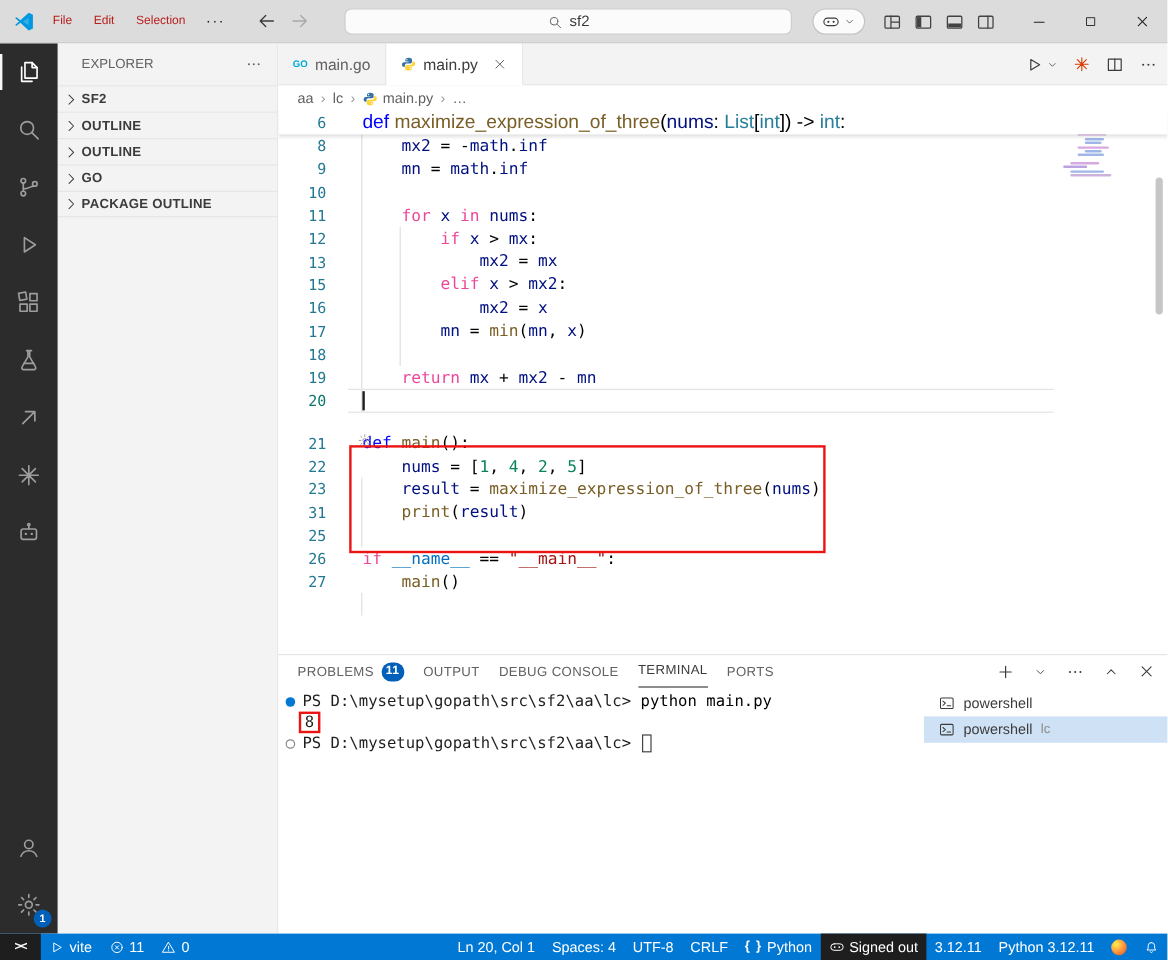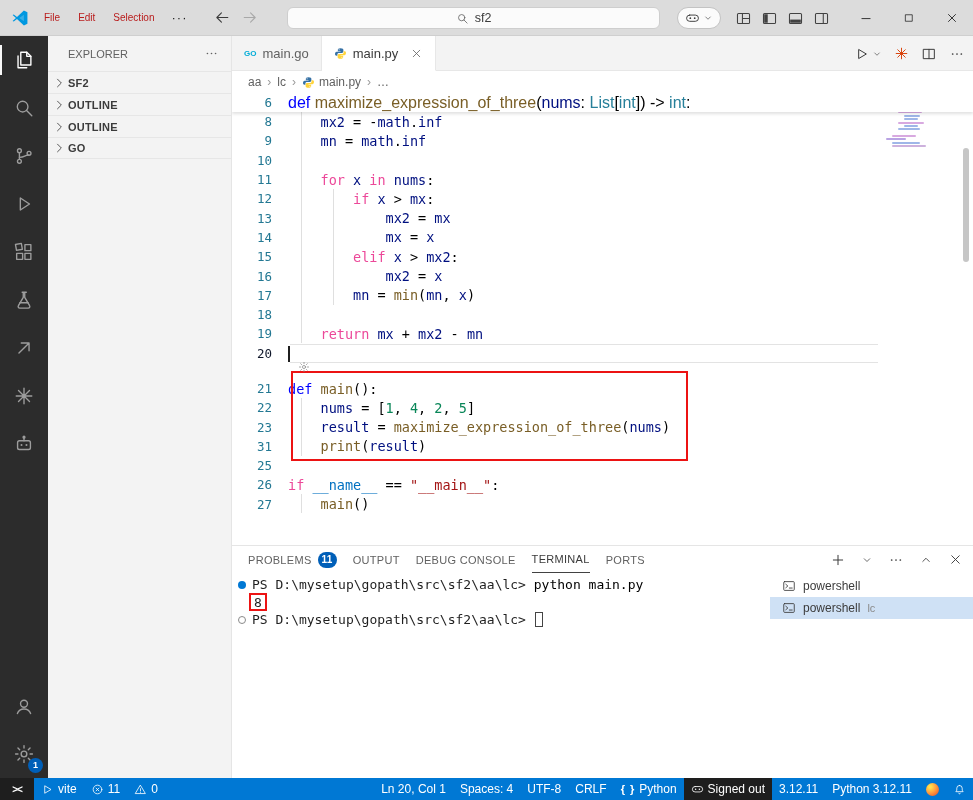--- a/index.html
+++ b/index.html
@@ -65,22 +65,22 @@
   .bc-item{display:flex;align-items:center;gap:4px}
 
   .code-wrap{position:absolute;left:0;right:0;top:57px;bottom:0;background:#fff;overflow:hidden}
   .sticky{position:absolute;left:0;right:0;top:0;height:19px;background:#fff;display:flex;
     align-items:center;box-shadow:0 2px 3px rgba(0,0,0,.12);z-index:6}
   .lines{position:absolute;left:0;right:0;top:19px;z-index:1}
   .code-line{display:flex;align-items:center;height:19.3px;position:relative;
     font-family:"DejaVu Sans Mono",monospace;font-size:13.5px;color:#000}
   .ln{width:40px;flex:none;text-align:right;color:#237893;font-size:12.5px;
     font-family:"DejaVu Sans Mono",monospace}
-  .ln.active{color:#0f172a}
-  .codetxt{white-space:pre;margin-left:16px}
+  .ln.active{color:#0f766e}
+  .codetxt{white-space:pre;margin-left:30px}
   .line-gap{height:16px}
   .cur-hl{position:absolute;left:58px;right:95px;top:0;bottom:0;border-top:1px solid #e3e3e3;
     border-bottom:1px solid #e3e3e3;pointer-events:none}
   .cursor{display:inline-block;width:1.5px;height:16px;background:#1f1f1f;vertical-align:middle}
   .tok-k{color:#ec4899}.tok-b{color:#0000FF}.tok-f{color:#795E26}.tok-v{color:#001080}
   .tok-n{color:#098658}.tok-s{color:#A31515}.tok-t{color:#267F99}.tok-c{color:#0070C1}
   .tok-cmd{color:#000000}
   .iguide{position:absolute;width:1px;background:#dfdfdf;z-index:0}
   .anno-code{position:absolute;left:59px;top:278px;width:397px;height:90px;border:2.6px solid #ec1313;z-index:7}
   .sparkle-btn{position:absolute;left:66px;top:268px;color:#8a8a8a;z-index:8;display:flex}
@@ -341,20 +341,28 @@
         <span>OUTLINE</span>
       </div>
       <div class="side-sec">
         <span class="chev">
           <svg width="14" height="14" viewBox="0 0 24 24" fill="none" stroke="currentColor" stroke-width="1.5" stroke-linecap="round" stroke-linejoin="round">
             <path d="M9.5 5.5 16 12l-6.5 6.5"></path>
           </svg>
         </span>
         <span>GO</span>
       </div>
+      <div class="side-sec">
+        <span class="chev">
+          <svg width="14" height="14" viewBox="0 0 24 24" fill="none" stroke="currentColor" stroke-width="1.5" stroke-linecap="round" stroke-linejoin="round">
+            <path d="M9.5 5.5 16 12l-6.5 6.5"></path>
+          </svg>
+        </span>
+        <span>PACKAGE OUTLINE</span>
+      </div>
     </div>
 </div>
 
 <div class="editor">
   <div class="tabbar">
     <div id="tab-list" style="display:flex">
         <div class="tab">
           <span class="goico">GO</span>
           <span>main.go</span>
         </div>
@@ -458,24 +466,20 @@
           <span class="ln">11</span>
           <span class="codetxt"><span class="">    </span><span class="tok-k">for</span><span class=""> </span><span class="tok-v">x</span><span class=""> </span><span class="tok-k">in</span><span class=""> </span><span class="tok-v">nums</span><span class="">:</span></span>
         </div>
         <div class="code-line">
           <span class="ln">12</span>
           <span class="codetxt"><span class="">        </span><span class="tok-k">if</span><span class=""> </span><span class="tok-v">x</span><span class=""> &gt; </span><span class="tok-v">mx</span><span class="">:</span></span>
         </div>
         <div class="code-line">
           <span class="ln">13</span>
           <span class="codetxt"><span class="">            </span><span class="tok-v">mx2</span><span class=""> = </span><span class="tok-v">mx</span></span>
-        </div>
-        <div class="code-line">
-          <span class="ln">14</span>
-          <span class="codetxt"><span class="">            </span><span class="tok-v">mx</span><span class=""> = </span><span class="tok-v">x</span></span>
         </div>
         <div class="code-line">
           <span class="ln">15</span>
           <span class="codetxt"><span class="">        </span><span class="tok-k">elif</span><span class=""> </span><span class="tok-v">x</span><span class=""> &gt; </span><span class="tok-v">mx2</span><span class="">:</span></span>
         </div>
         <div class="code-line">
           <span class="ln">16</span>
           <span class="codetxt"><span class="">            </span><span class="tok-v">mx2</span><span class=""> = </span><span class="tok-v">x</span></span>
         </div>
         <div class="code-line">

